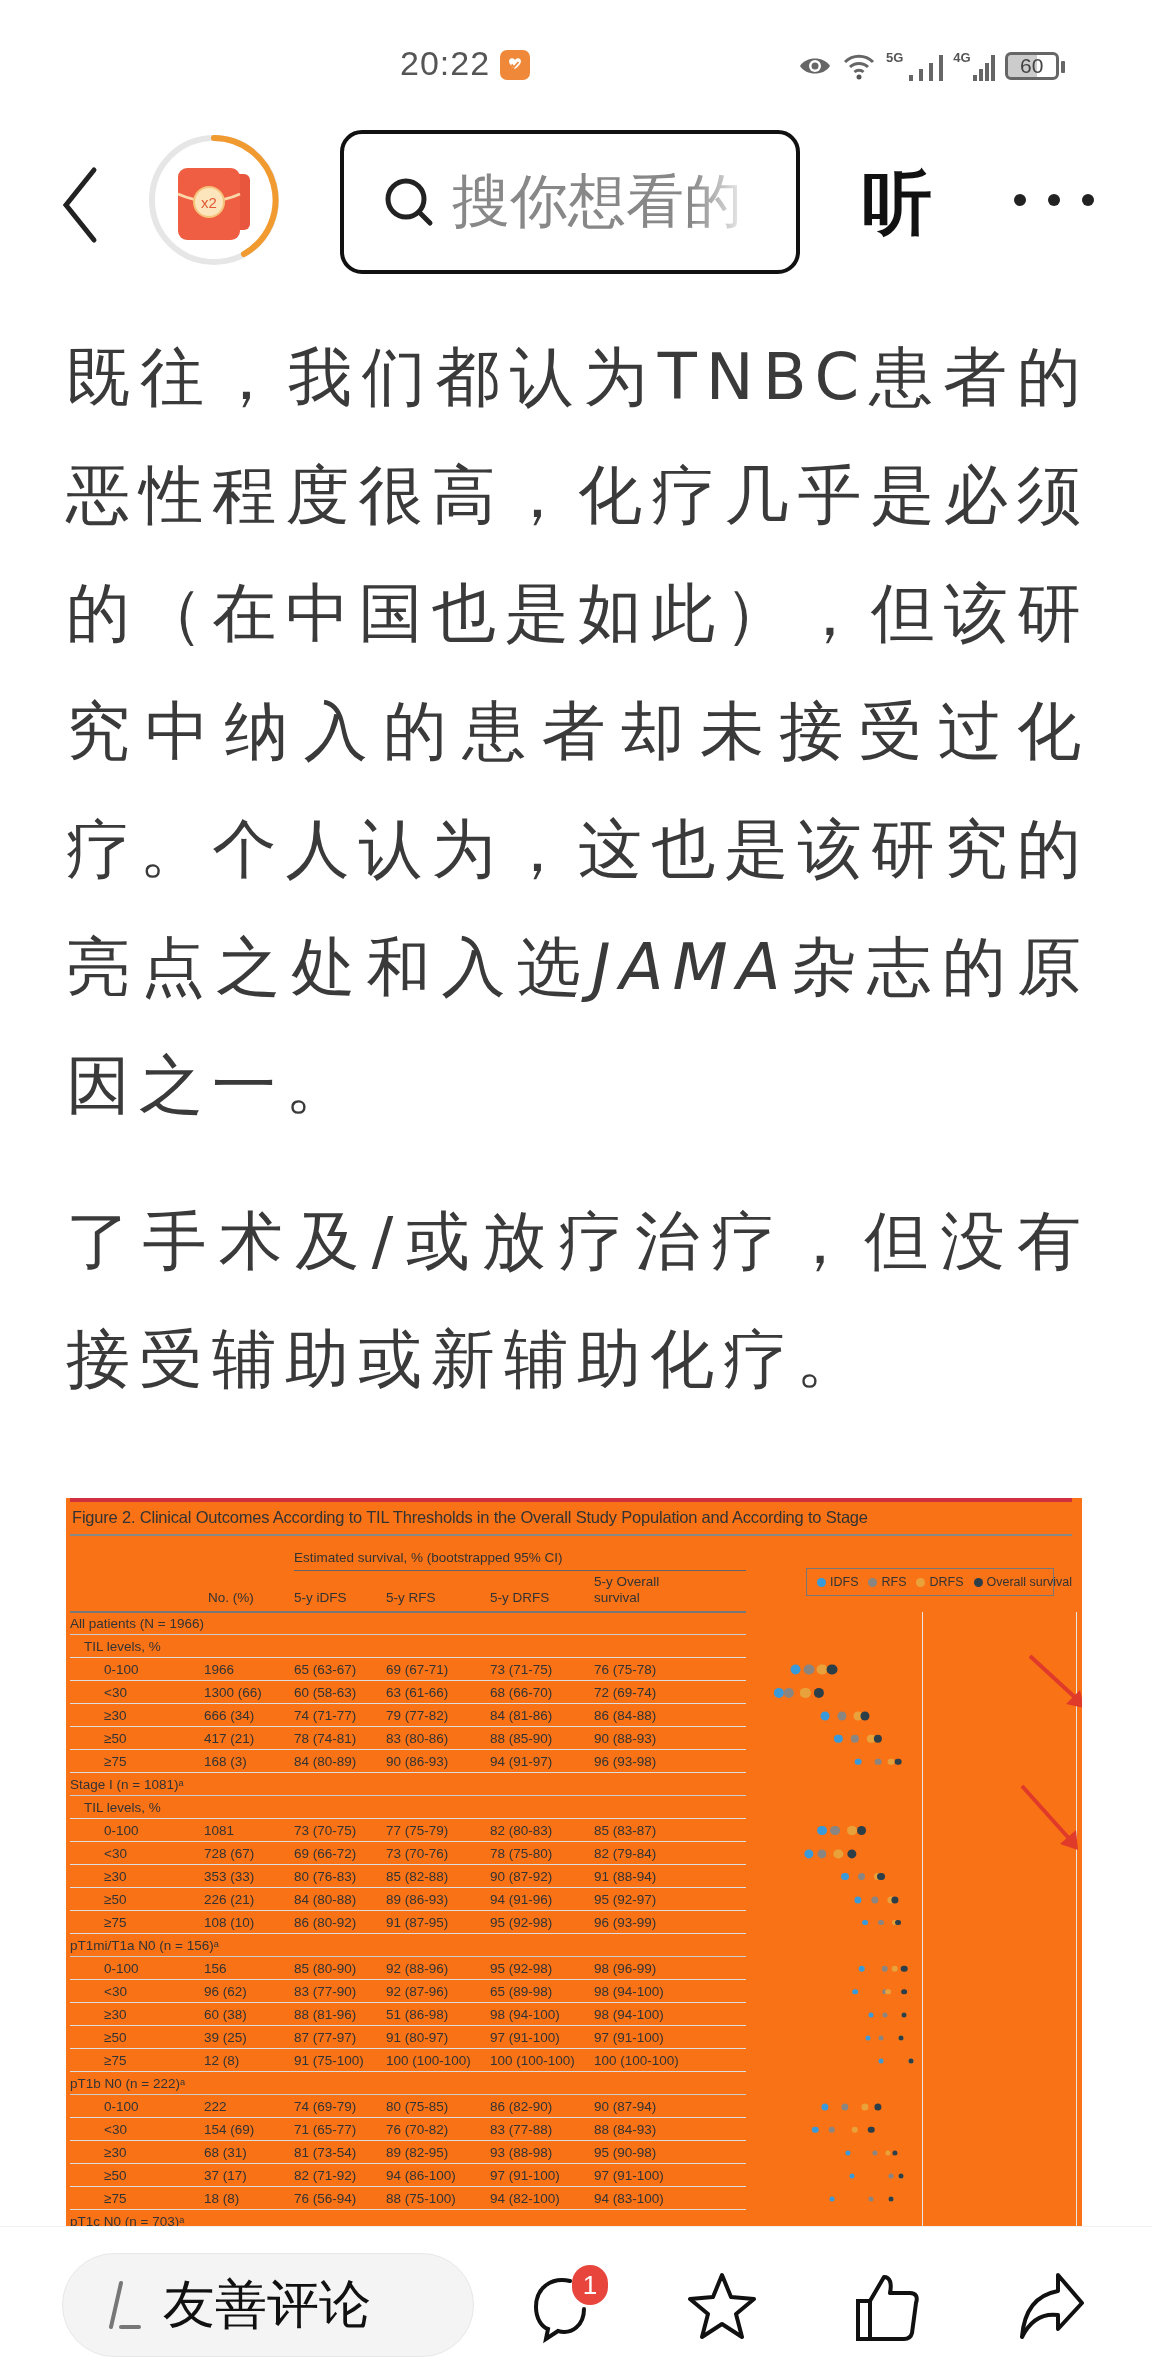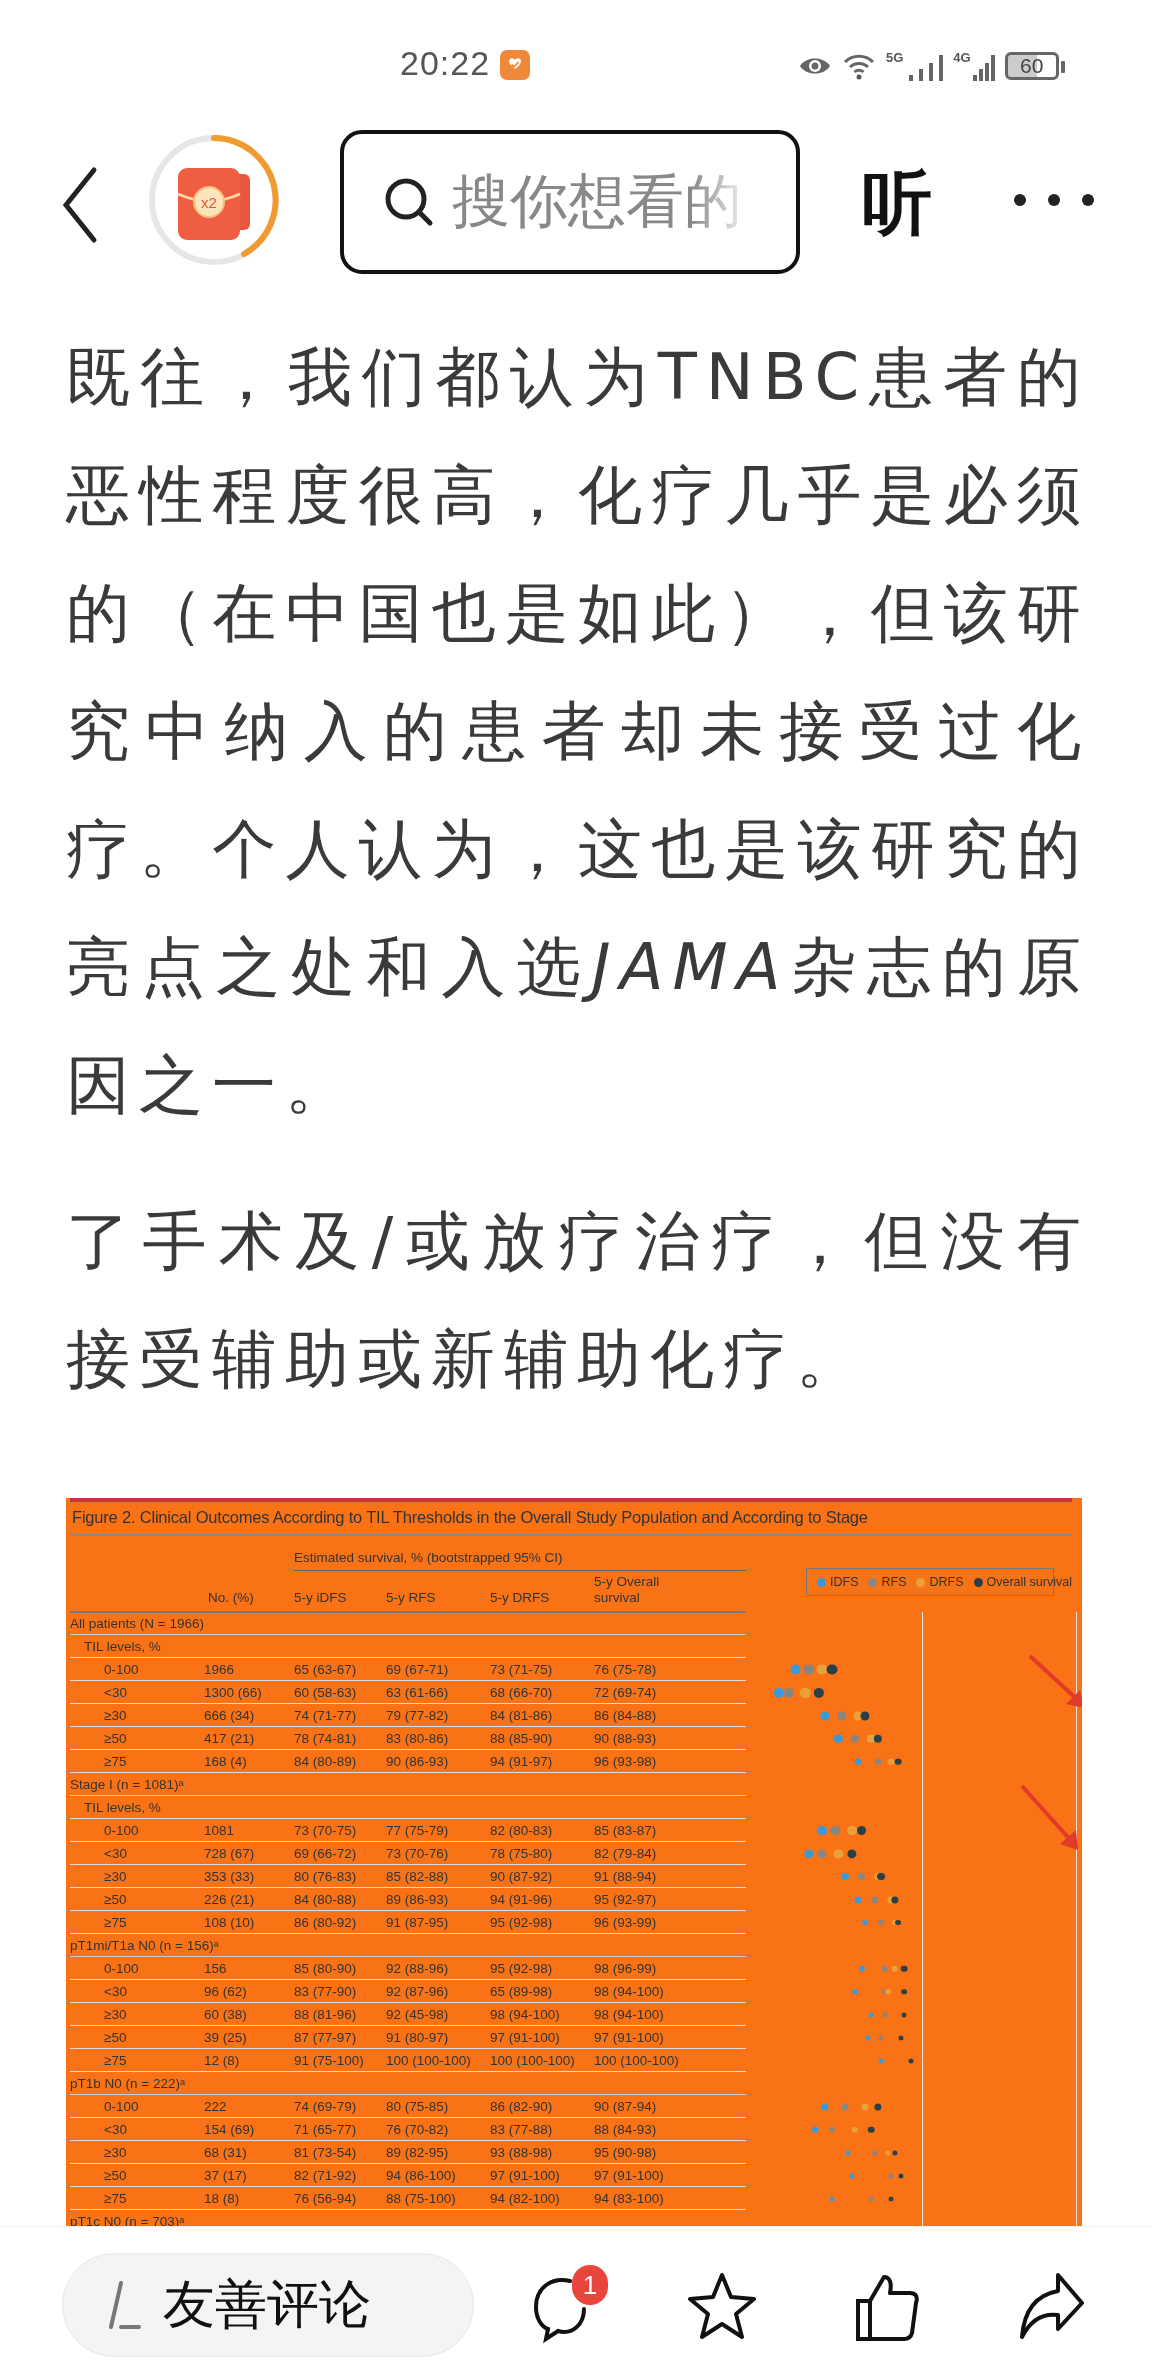--- a/index.html
+++ b/index.html
@@ -217,21 +217,21 @@
       <div class="trow data">
         <span class="c0">≥50</span>
         <span class="c1">417 (21)</span>
         <span class="c2">78 (74-81)</span>
         <span class="c3">83 (80-86)</span>
         <span class="c4">88 (85-90)</span>
         <span class="c5">90 (88-93)</span>
       </div>
       <div class="trow data">
         <span class="c0">≥75</span>
-        <span class="c1">168 (4)</span>
+        <span class="c1">168 (3)</span>
         <span class="c2">84 (80-89)</span>
         <span class="c3">90 (86-93)</span>
         <span class="c4">94 (91-97)</span>
         <span class="c5">96 (93-98)</span>
       </div>
       <div class="trow group">
         <span>Stage I (n = 1081)ᵃ</span>
       </div>
       <div class="trow sub">
         <span>TIL levels, %</span>
@@ -292,21 +292,21 @@
         <span class="c1">96 (62)</span>
         <span class="c2">83 (77-90)</span>
         <span class="c3">92 (87-96)</span>
         <span class="c4">65 (89-98)</span>
         <span class="c5">98 (94-100)</span>
       </div>
       <div class="trow data">
         <span class="c0">≥30</span>
         <span class="c1">60 (38)</span>
         <span class="c2">88 (81-96)</span>
-        <span class="c3">92 (45-98)</span>
+        <span class="c3">51 (86-98)</span>
         <span class="c4">98 (94-100)</span>
         <span class="c5">98 (94-100)</span>
       </div>
       <div class="trow data">
         <span class="c0">≥50</span>
         <span class="c1">39 (25)</span>
         <span class="c2">87 (77-97)</span>
         <span class="c3">91 (80-97)</span>
         <span class="c4">97 (91-100)</span>
         <span class="c5">97 (91-100)</span>

